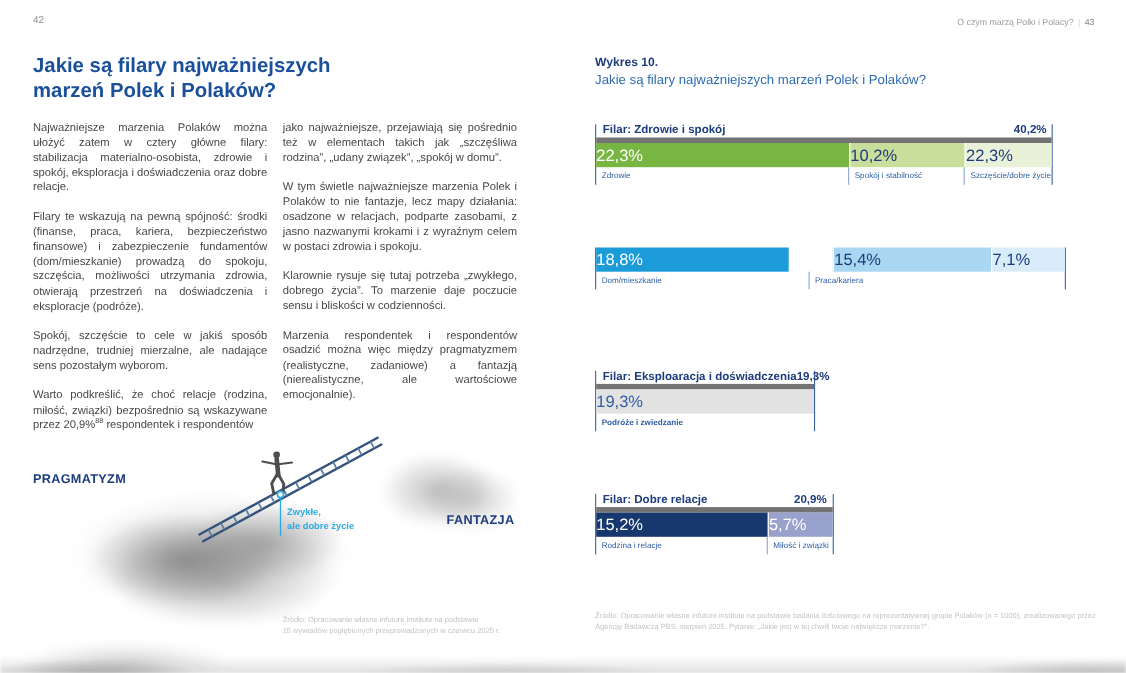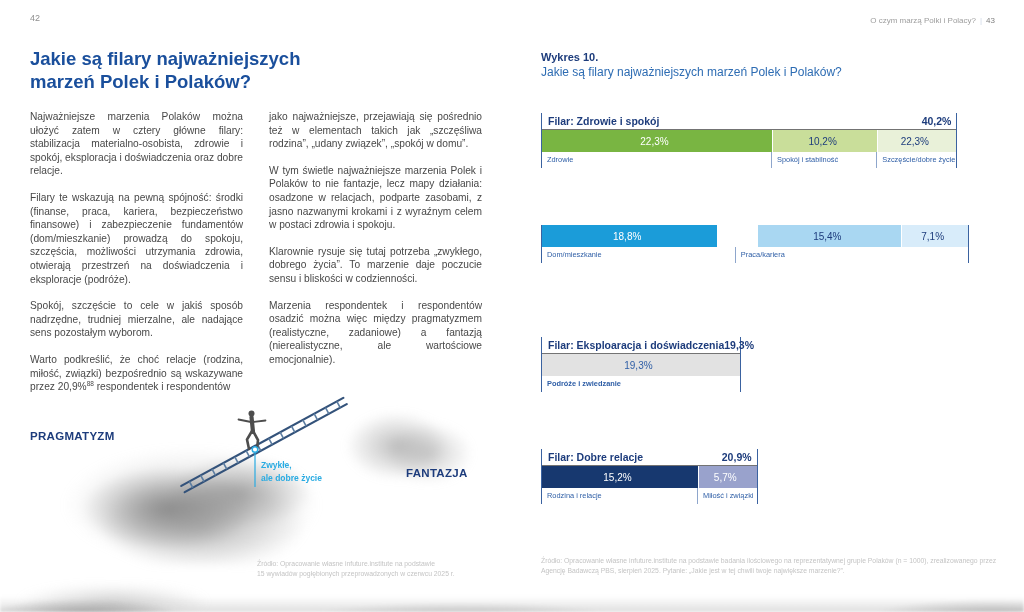--- a/index.html
+++ b/index.html
@@ -14,21 +14,21 @@
 
   
   .page-num{position:absolute;left:30px;top:13px;font-size:9px;color:#8f8f8f;}
   .main-title{
     position:absolute;left:30px;top:47px;width:320px;
     font-size:18.5px;line-height:23px;font-weight:bold;color:#1a4f9c;
   }
   .col{position:absolute;top:110px;width:213px;font-size:10.2px;line-height:13.6px;
        color:#484848;text-align:justify;}
   #col1{left:30px;}
-  #col2{left:257px;margin-left:12px;}
+  #col2{left:257px;}
   .col p{margin:0 0 13px 0;}
   .col sup{font-size:6.5px;line-height:0;}
 
   
   .cloud{position:absolute;filter:blur(4px);pointer-events:none;}
   #cloud-big{left:58px;top:440px;width:290px;height:125px;
     background:
       radial-gradient(ellipse 40% 45% at 38% 55%, rgba(120,120,120,.75), rgba(120,120,120,0) 75%),
       radial-gradient(ellipse 33% 38% at 63% 42%, rgba(135,135,135,.65), rgba(135,135,135,0) 75%),
       radial-gradient(ellipse 45% 48% at 50% 68%, rgba(158,158,158,.6), rgba(158,158,158,0) 80%),
@@ -49,27 +49,27 @@
   #footnote-left{position:absolute;left:257px;top:559px;width:225px;}
 
   
   .running-head{position:absolute;right:29px;top:16px;font-size:8px;color:#9d9d9d;white-space:nowrap;}
   .running-head .divider{color:#cdd7e6;margin:0 4px;}
   .running-head .pnum{color:#7f7f7f;}
   .chart-label{position:absolute;left:29px;top:51px;font-size:11px;font-weight:bold;color:#1d3c7c;}
   .chart-title{position:absolute;left:29px;top:65px;width:440px;font-size:12px;color:#2d6cb3;}
   #chart{position:absolute;left:29px;top:113px;width:428px;height:396px;}
   .group{position:absolute;left:0;border-left:1px solid #3a62a0;border-right:1px solid #3a62a0;}
-  .g-head{display:flex;justify-content:space-between;align-items:flex-end;
-    height:17px;padding:0 5px 2px 6px;border-bottom:1px solid #737373;}
+  .g-head{display:flex;justify-content:space-between;align-items:center;
+    height:17px;padding:0 5px 2px 6px;border-bottom:5px solid #737373;}
   .g-title{font-size:10.5px;font-weight:bold;color:#1d3c7c;white-space:nowrap;}
   .g-total{font-size:10.5px;font-weight:bold;color:#1d3c7c;}
   .g-bar{display:flex;height:22px;}
-  .seg{display:flex;align-items:center;justify-content:center;
-    padding-right:5px;font-size:10px;white-space:nowrap;}
+  .seg{display:flex;align-items:center;justify-content:flex-start;
+    padding-right:5px;font-size:15px;white-space:nowrap;}
   .seg + .seg{border-left:1.5px solid #ffffff;}
   .g-labels{display:flex;height:16px;}
   .lab{padding:3px 3px 0 5px;font-size:7.4px;color:#2e5ea6;white-space:nowrap;overflow:hidden;}
   .lab:not(:last-child){border-right:1px solid #8ea6cc;}
   #footnote-right{position:absolute;left:29px;top:556px;width:462px;}
 
   
   .bottom-shade{position:absolute;left:0;right:0;bottom:0;height:16px;filter:blur(1.5px);
     background:
       radial-gradient(ellipse 140px 22px at 8% 115%, rgba(110,110,110,.5), rgba(110,110,110,0) 70%),

